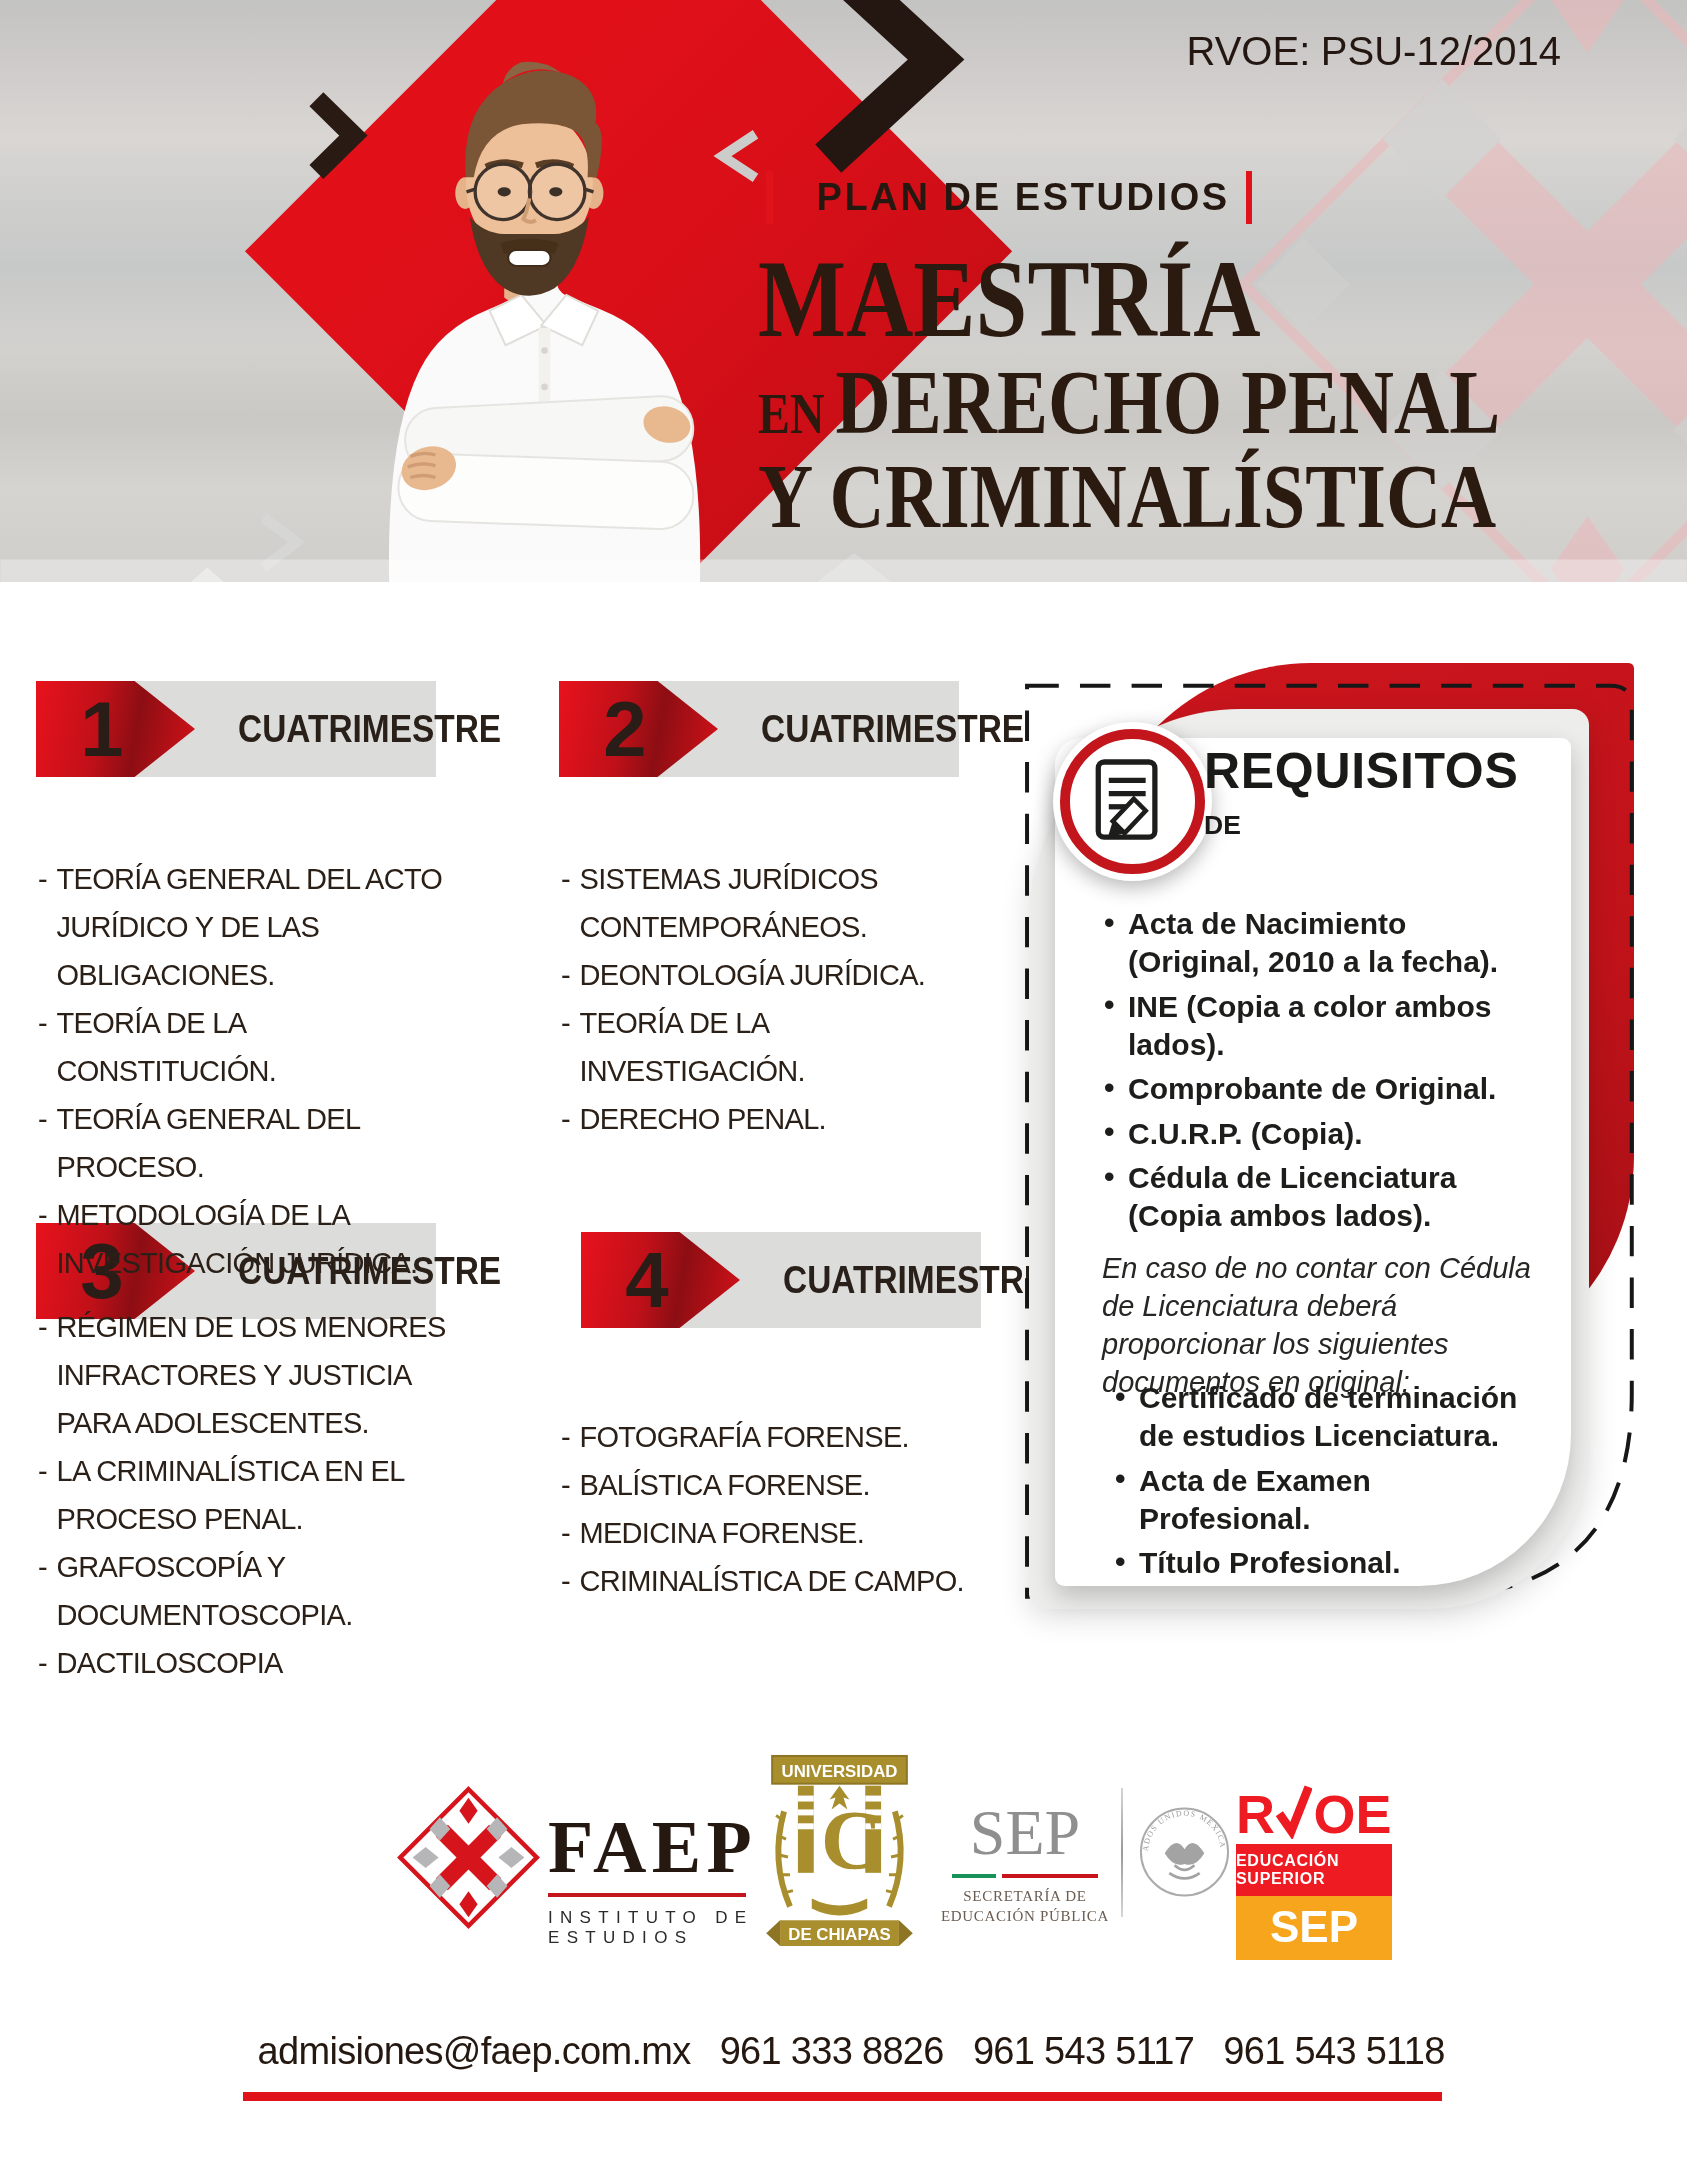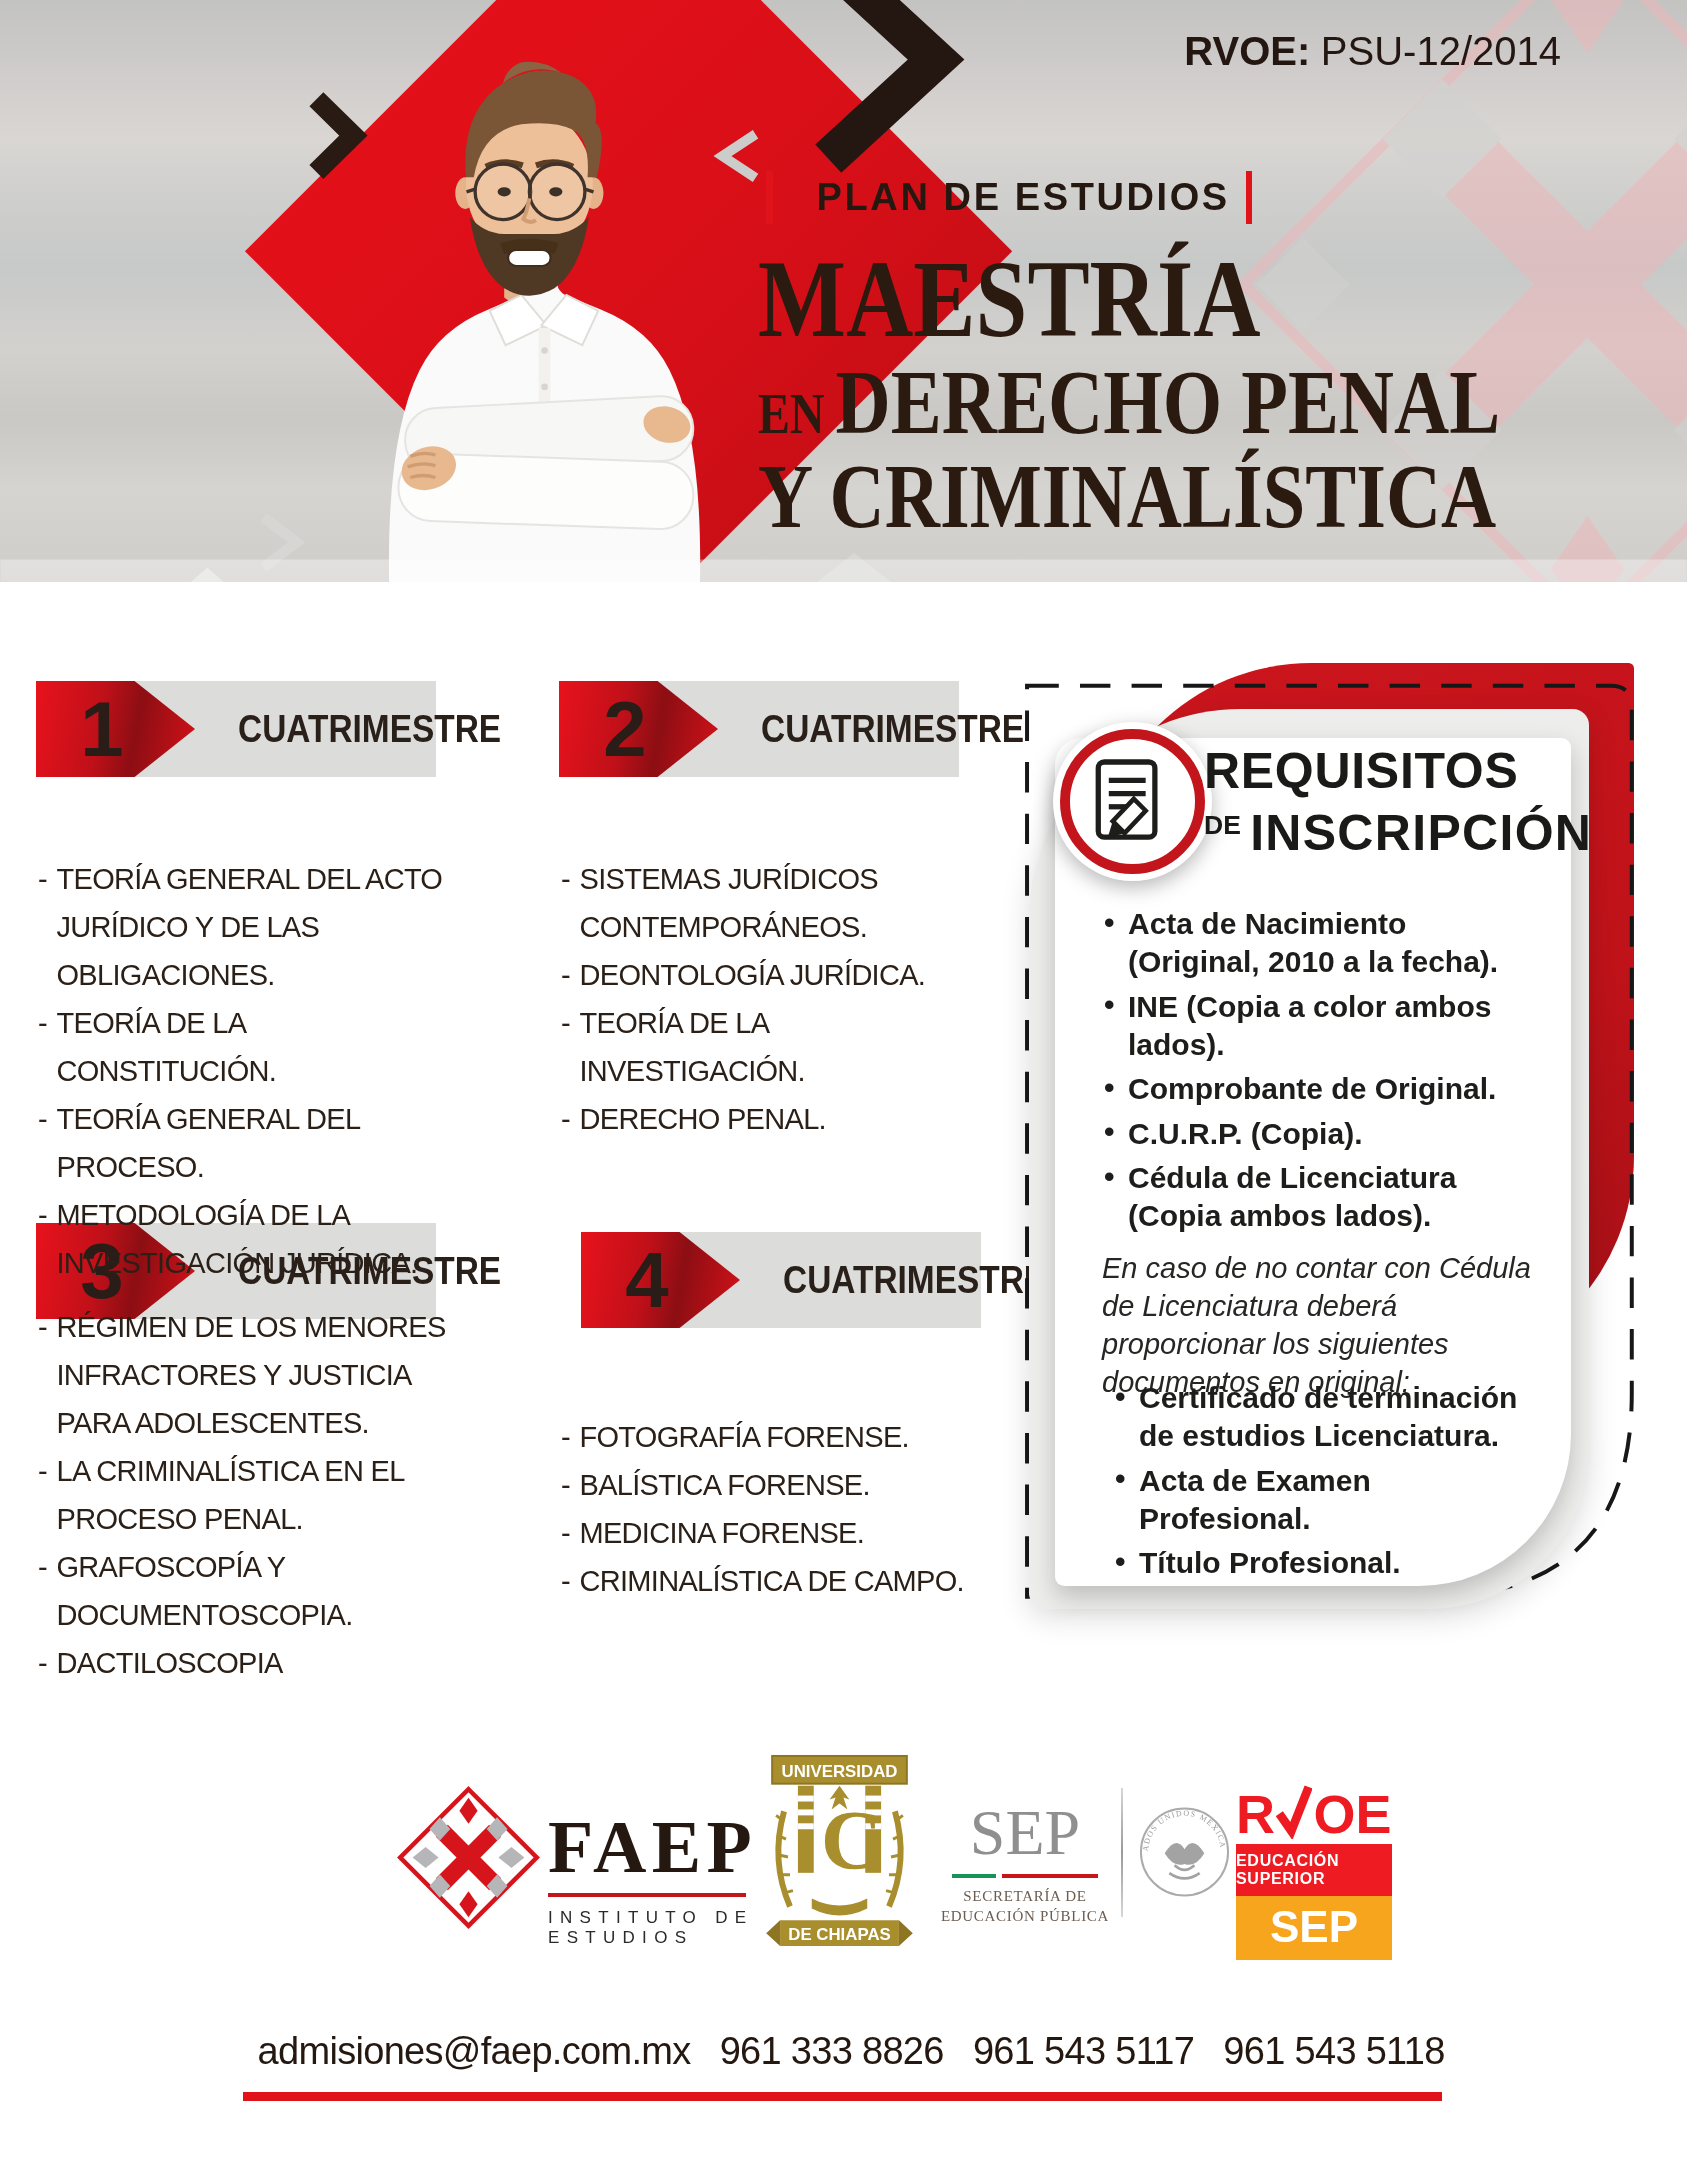--- a/index.html
+++ b/index.html
@@ -18,21 +18,21 @@
   #title1{left:758px;top:243px;font-family:"Liberation Serif",serif;font-weight:700;
           font-size:111px;line-height:1;color:#2a1a10;transform:scaleX(.84);transform-origin:0 0;}
   #title2{left:758px;top:357px;display:flex;align-items:baseline;gap:13.2px;
           font-family:"Liberation Serif",serif;font-weight:700;color:#2a1a10;
           transform:scaleX(.84);transform-origin:0 0;line-height:1;}
   #title2 .small{font-size:57px;}
   #title2 .big{font-size:91px;}
   #title3{left:758px;top:451px;font-family:"Liberation Serif",serif;font-weight:700;
           font-size:91px;line-height:1;color:#2a1a10;transform:scaleX(.84);transform-origin:0 0;}
   #rvoe-line{right:126px;top:29px;display:flex;gap:10.6px;font-size:40px;color:#241712;}
-  #rvoe-line .lbl{font-weight:700;}
+  #rvoe-line .lbl{font-weight:400;}
 
   
   .badge{width:400px;height:96px;}
   .badge .graybar{position:absolute;left:99px;right:0;top:0;bottom:0;background:#dcdcdb;}
   .badge .arrow{position:absolute;left:0;top:0;width:159px;height:96px;
     background:linear-gradient(100deg,#e8121c 0%,#c01019 40%,#8c0e13 62%,#d41119 100%);
     clip-path:polygon(0 0,62% 0,100% 50%,62% 100%,0 100%);}
   .badge .num{position:absolute;left:0;top:0;width:132px;height:96px;display:flex;
     align-items:center;justify-content:center;font-size:78px;font-weight:700;color:#2a1d18;}
   .badge .lbl{position:absolute;left:202px;top:0;height:96px;display:flex;align-items:center;
@@ -263,21 +263,20 @@
         <line x1="24" y1="74" x2="52" y2="74" stroke="#1d1d1b" stroke-width="8"></line>
         <polygon points="62,62 80,80 48,114 30,96" fill="#fff" stroke="#1d1d1b" stroke-width="7"></polygon>
         <polygon points="30,96 48,114 22,122" fill="#1d1d1b"></polygon>
       </svg>
     </div>
   </div>
   <div id="req-title" class="abs">
     <div class="l1">REQUISITOS</div>
     <div class="l2">
       <span class="de">DE</span>
-      <span class="insc">INSCRIPCIÓN</span>
     </div>
   </div>
   <div class="req-list abs" style="left:1100px;top:905px;">
 
   <div class="item">Acta de Nacimiento (Original, 2010 a la fecha).</div>
       <div class="item">INE (Copia a color ambos lados).</div>
       <div class="item">Comprobante de Original.</div>
       <div class="item">C.U.R.P. (Copia).</div>
       <div class="item">Cédula de Licenciatura (Copia ambos lados).</div>
     </div>

